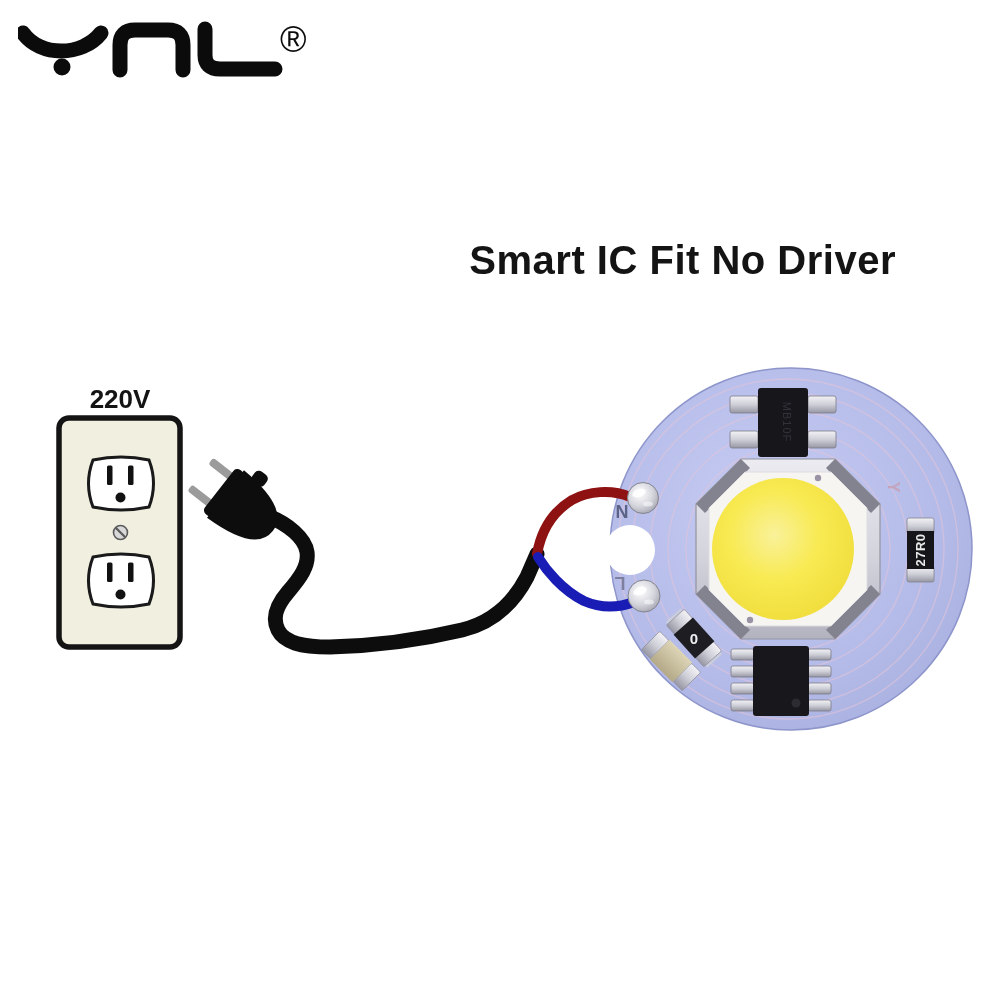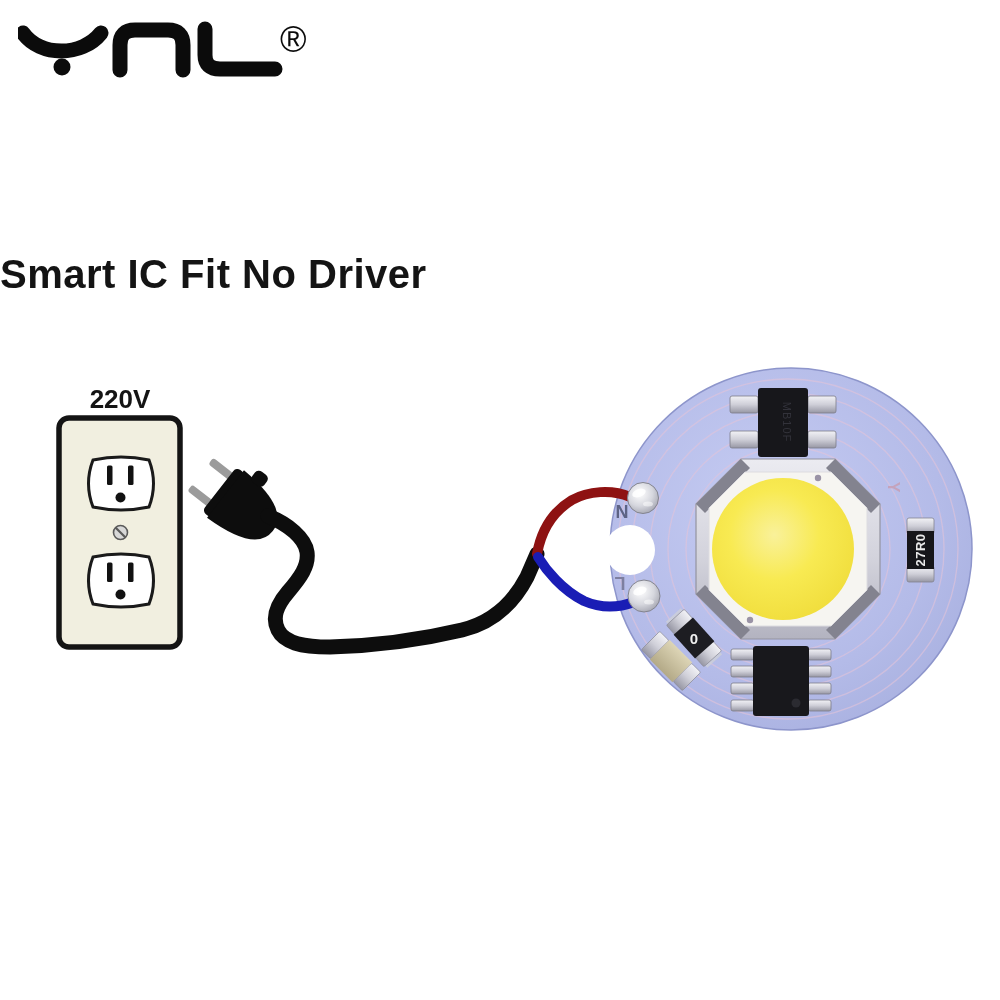--- a/index.html
+++ b/index.html
@@ -2,21 +2,21 @@
 <html><head>
 <meta charset="utf-8">
 <style>
   html,body{margin:0;padding:0;background:#ffffff;}
   #canvas{
     position:relative;width:1000px;height:1000px;background:#ffffff;
     font-family:"Liberation Sans", sans-serif;overflow:hidden;
   }
   #brand-logo{position:absolute;left:18px;top:18px;}
   #page-title{
-    position:absolute;left:0;top:252px;width:896px;text-align:left;
+    position:absolute;left:0;top:238px;width:896px;text-align:right;
     font-size:40px;font-weight:bold;color:#141414;letter-spacing:0.5px;
   }
   svg text{font-family:"Liberation Sans", sans-serif;}
 </style>
 </head>
 <body>
 <div id="canvas">
 
 <svg id="brand-logo" width="310" height="66" viewBox="0 0 310 66">
   <title>YNL</title>

